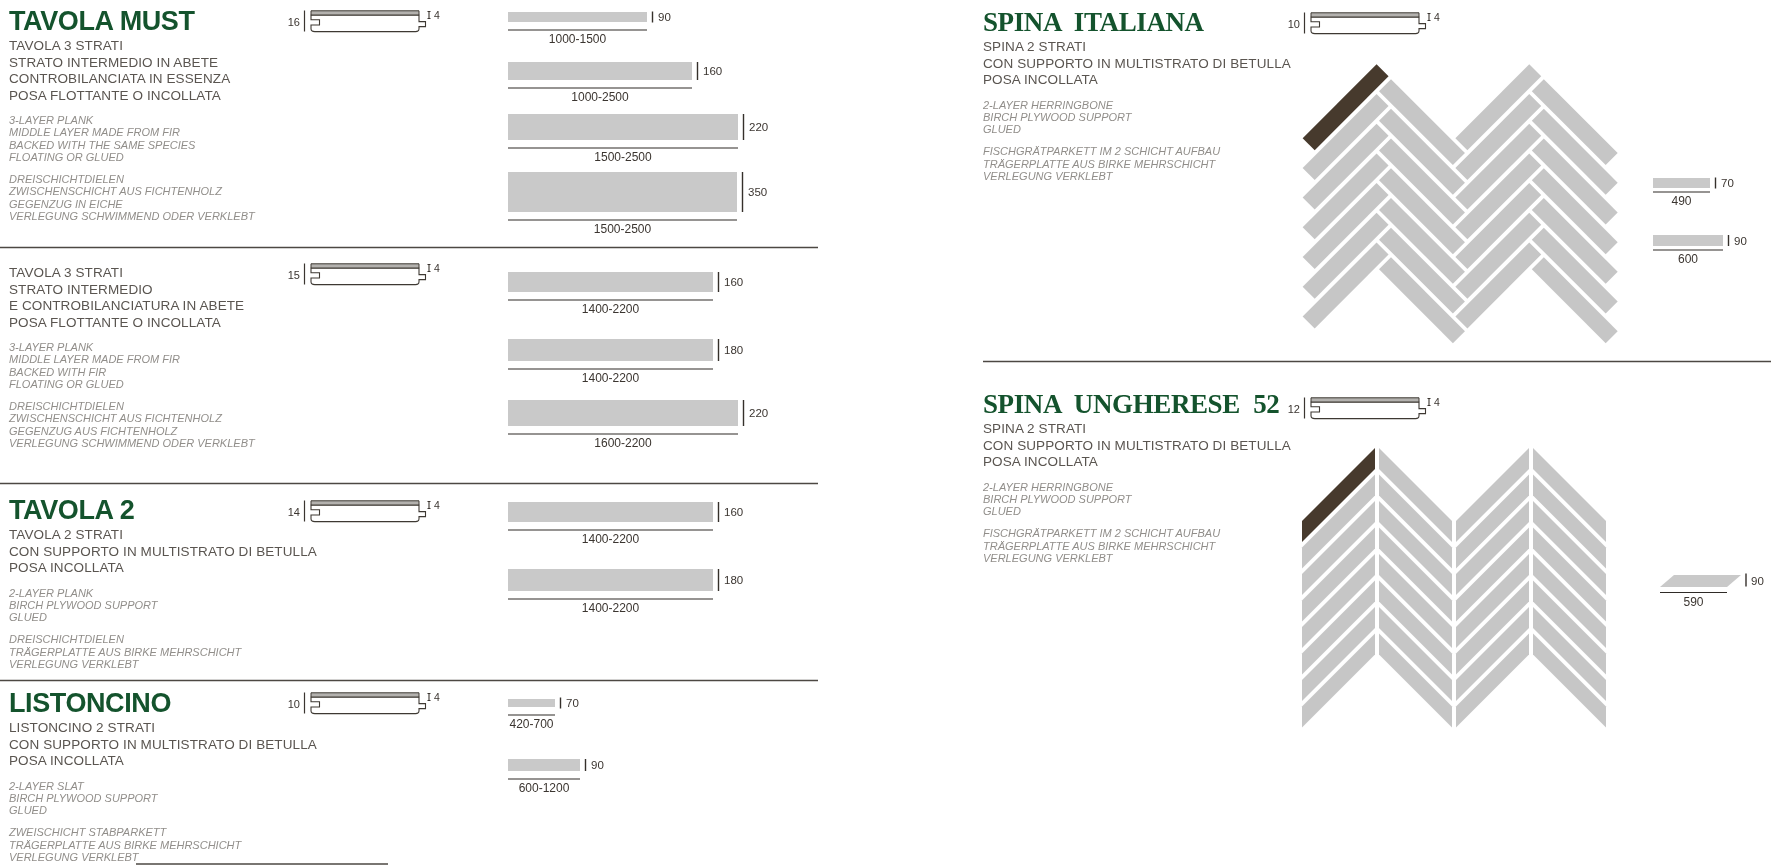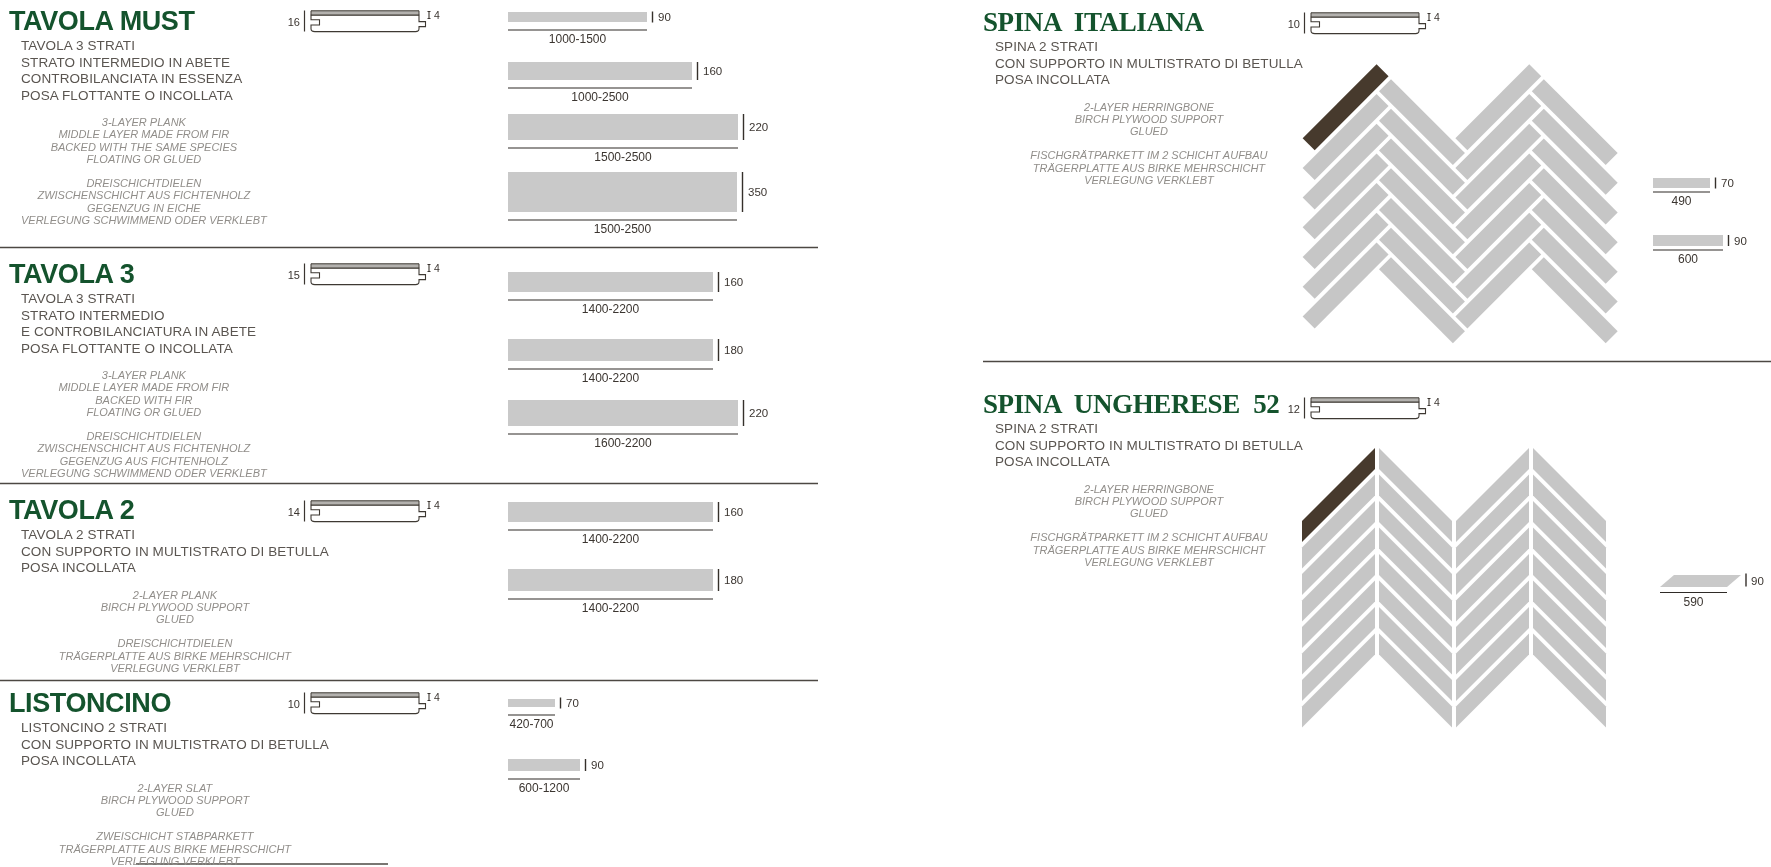--- a/index.html
+++ b/index.html
@@ -2,25 +2,25 @@
 <html><head>
 <meta charset="utf-8">
 <style>
   html,body{margin:0;padding:0;background:#fff;}
   #page{position:relative;width:1771px;height:867px;background:#ffffff;overflow:hidden;
         font-family:"Liberation Sans",sans-serif;}
   #gfx{position:absolute;left:0;top:0;}
   .prod{position:absolute;}
   .title{margin:0;font-weight:bold;font-size:27px;line-height:26px;letter-spacing:-0.4px;color:#14532d;}
   .right-col .title{word-spacing:7px;font-family:Liberation Serif, serif;}
-  .desc{margin:12px;}
+  .desc{margin:0;}
   .it{margin-top:4px;}
   .it div{font-size:13.5px;line-height:16.5px;color:#5a5550;letter-spacing:0.1px;}
   .en,.de{margin-top:10px;}
-  .en div,.de div{font-size:11px;line-height:12.3px;font-style:italic;color:#918e8a;text-align:center;}
+  .en div,.de div{font-size:11px;line-height:12.3px;font-style:italic;color:#918e8a;}
   svg text{font-family:"Liberation Sans",sans-serif;}
 </style>
 </head>
 <body>
 
 <div id="page">
 
   <svg id="gfx" width="1771" height="867" viewBox="0 0 1771 867">
       <line x1="0" y1="247.5" x2="818" y2="247.5" stroke="#4d4843" stroke-width="1.6"></line>
       <line x1="0" y1="483.5" x2="818" y2="483.5" stroke="#4d4843" stroke-width="1.6"></line>
@@ -223,21 +223,20 @@
       </div>
     <div class="desc de">
         <div>DREISCHICHTDIELEN</div>
         <div>ZWISCHENSCHICHT AUS FICHTENHOLZ</div>
         <div>GEGENZUG IN EICHE</div>
         <div>VERLEGUNG SCHWIMMEND ODER VERKLEBT</div>
       </div>
   </section>
 
   <section class="prod" style="left:9px;top:261px">
-    <h1 class="title">TAVOLA 3</h1>
     <div class="desc it">
         <div>TAVOLA 3 STRATI</div>
         <div>STRATO INTERMEDIO</div>
         <div>E CONTROBILANCIATURA IN ABETE</div>
         <div>POSA FLOTTANTE O INCOLLATA</div>
       </div>
     <div class="desc en">
         <div>3-LAYER PLANK</div>
         <div>MIDDLE LAYER MADE FROM FIR</div>
         <div>BACKED WITH FIR</div>

